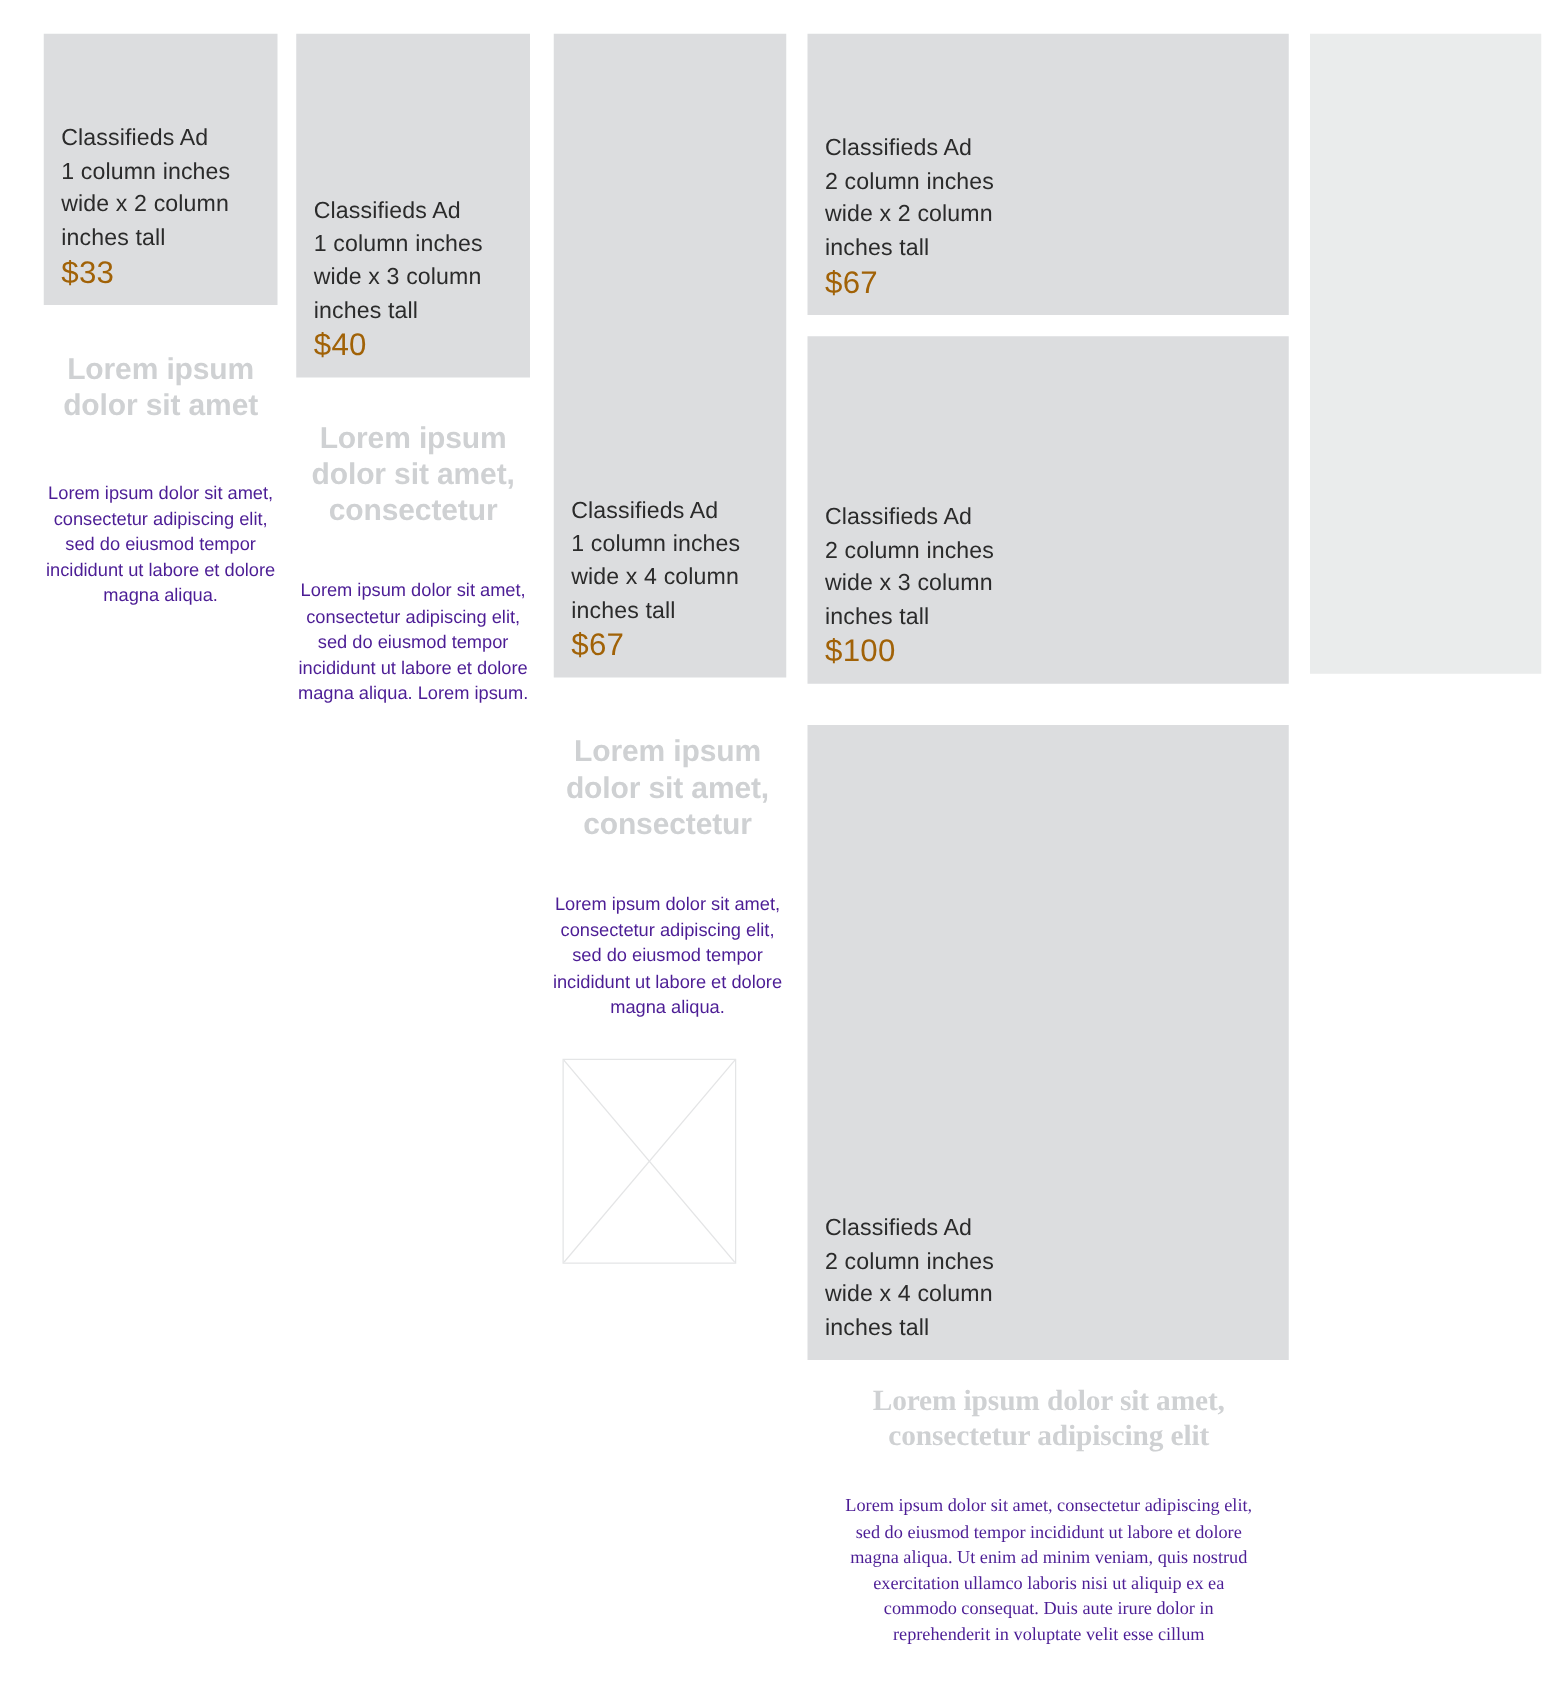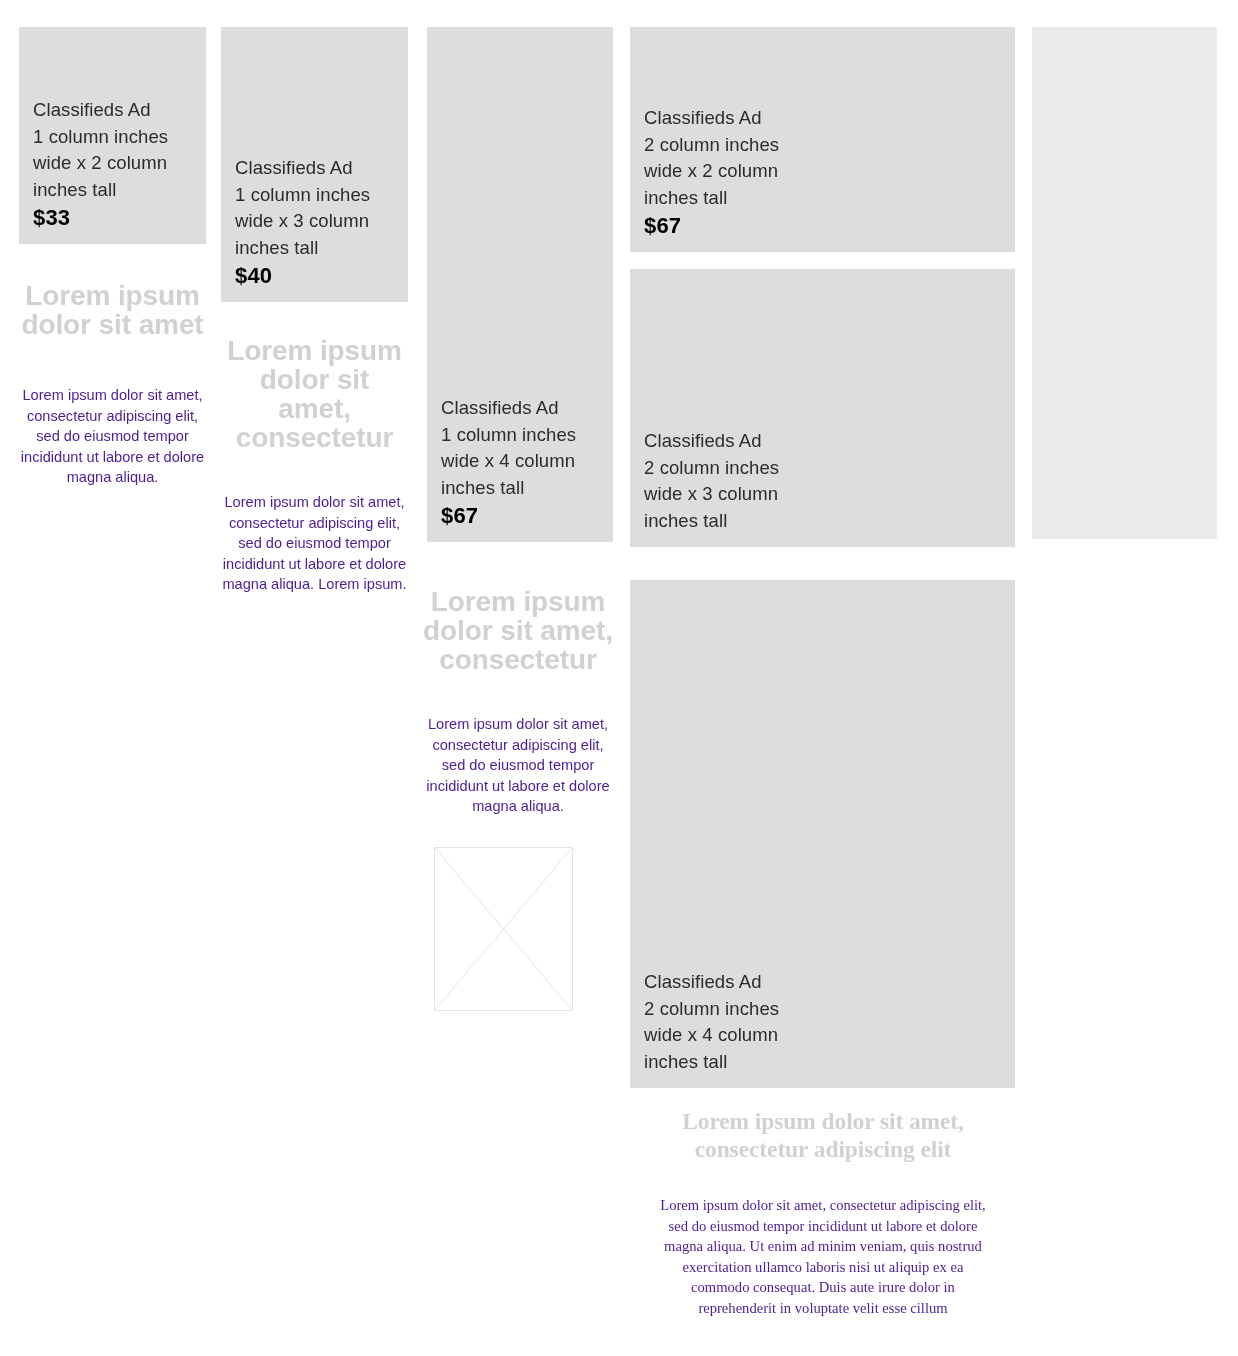--- a/index.html
+++ b/index.html
@@ -11,21 +11,21 @@
     width: 1238px;
     height: 1356px;
     position: relative;
     overflow: hidden;
     font-family: "Liberation Sans", sans-serif;
     -webkit-font-smoothing: antialiased;
   }
 
   .canvas {
     position: absolute;
-    left: 0;
+    left: 16px;
     top: 0;
     width: 1122px;
     height: 1356px;
   }
 
   
   .ad-box {
     position: absolute;
     background: #dcdddf;
     box-sizing: border-box;
@@ -36,43 +36,43 @@
     right: 10px;
     bottom: 12px;
     color: #2b2b2b;
     font-size: 18.5px;
     line-height: 26.8px;
     font-weight: 400;
     letter-spacing: 0.1px;
   }
   .ad-box .ad-price {
     display: block;
-    font-weight: 700;
-    font-size: 22px;
+    font-weight: 400;
+    font-size: 25px;
     line-height: 28px;
-    color: #000000;
+    color: #a16207;
     letter-spacing: 0.2px;
   }
 
   
   .filler-box {
     position: absolute;
     background: #eaecec;
   }
 
   
   .article {
     position: absolute;
     text-align: center;
     box-sizing: border-box;
   }
   .article .headline {
     color: #cfd1d3;
     font-weight: 700;
-    font-size: 28px;
+    font-size: 24px;
     line-height: 29px;
     letter-spacing: -0.1px;
     margin: 0;
   }
   .article .headline.wide {
     font-size: 23.5px;
     line-height: 28px;
   }
   .article .body {
     color: #4c1d95;
@@ -165,20 +165,21 @@
       <span class="ad-price">$67</span>
     </div>
   </div>
 
   <div class="ad-box" style="left:630px; top:269px; width:385px; height:278px;">
     <div class="ad-text">
       <span>Classifieds Ad</span><br>
       <span>2 column inches</span><br>
       <span>wide x 3 column</span><br>
       <span>inches tall</span>
+      <span class="ad-price">$100</span>
     </div>
   </div>
 
   <div class="ad-box" style="left:630px; top:580px; width:385px; height:508px;">
     <div class="ad-text">
       <span>Classifieds Ad</span><br>
       <span>2 column inches</span><br>
       <span>wide x 4 column</span><br>
       <span>inches tall</span>
     </div>

